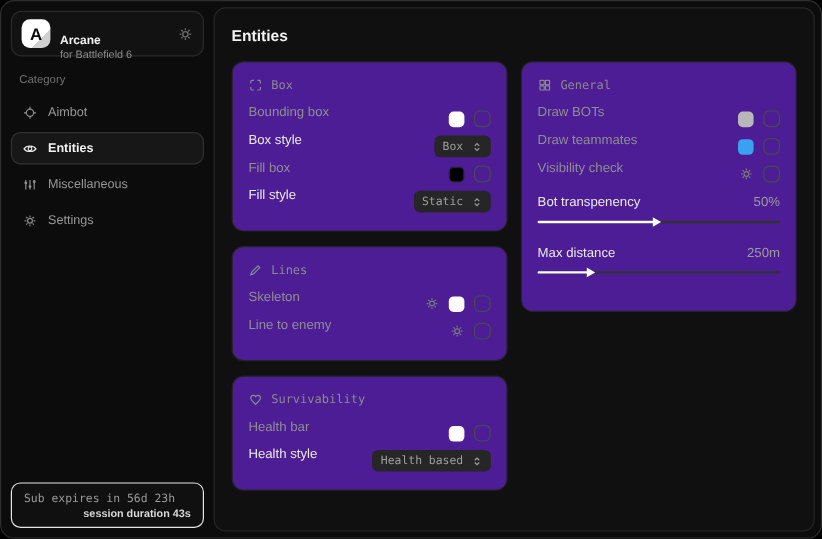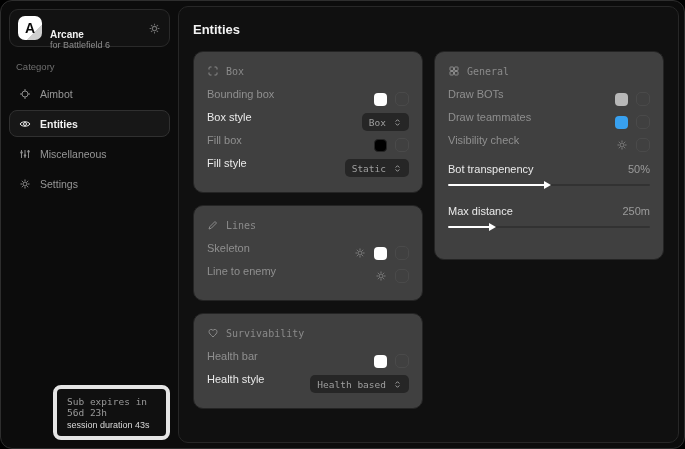--- a/index.html
+++ b/index.html
@@ -39,39 +39,38 @@
     border:1px solid transparent; cursor:default;
   }
   .nav-item .nav-icon { display:flex; color:#8d8d8d; }
   .nav-item.active {
     background:#171717; border-color:#303030; color:#f2f2f2; font-weight:bold;
   }
   .nav-item.active .nav-icon { color:#e8e8e8; }
 
   .sidebar-footer {
     position:absolute; left:8px; right:8px; bottom:8px;
-    border:4px solid #e5e5e5; background:#101010; border-radius:8px;
+    border:1px solid #e5e5e5; background:#101010; border-radius:8px;
     padding:7px 10px 6px;
-    margin-left:44px;
   }
   .footer-line1 { font-family:"DejaVu Sans Mono", monospace; font-size:9.5px; color:#9a9a9a; }
-  .footer-line2 { font-size:9px; color:#d9d9d9; font-weight:normal; margin-top:2px; }
+  .footer-line2 { font-size:9px; color:#d9d9d9; font-weight:bold; margin-top:2px;text-align:right; }
 
   
   .main-panel {
     flex:1; margin:5px 5px 5px 0;
     background:#101010; border:1px solid #272727; border-radius:10px;
     padding:13px 14px;
   }
   .page-title { color:#f2f2f2; font-size:13px; font-weight:bold; margin:2px 0 14px 0; }
   .columns { display:flex; gap:11px; align-items:flex-start; }
   .col { flex:1; display:flex; flex-direction:column; gap:12px; min-width:0; }
 
   .card {
-    background:#404040; border:1px solid #242424; border-radius:10px;
+    background:#4c1d95; border:1px solid #242424; border-radius:10px;
     padding:11px 13px 12px;
   }
   .card-header {
     display:flex; align-items:center; gap:7px;
     color:#8a8a8a; font-family:"DejaVu Sans Mono", monospace; font-size:10px;
     margin:2px 0 11px;
   }
   .card-header .hdr-icon { display:flex; color:#8a8a8a; }
 
   .row {

